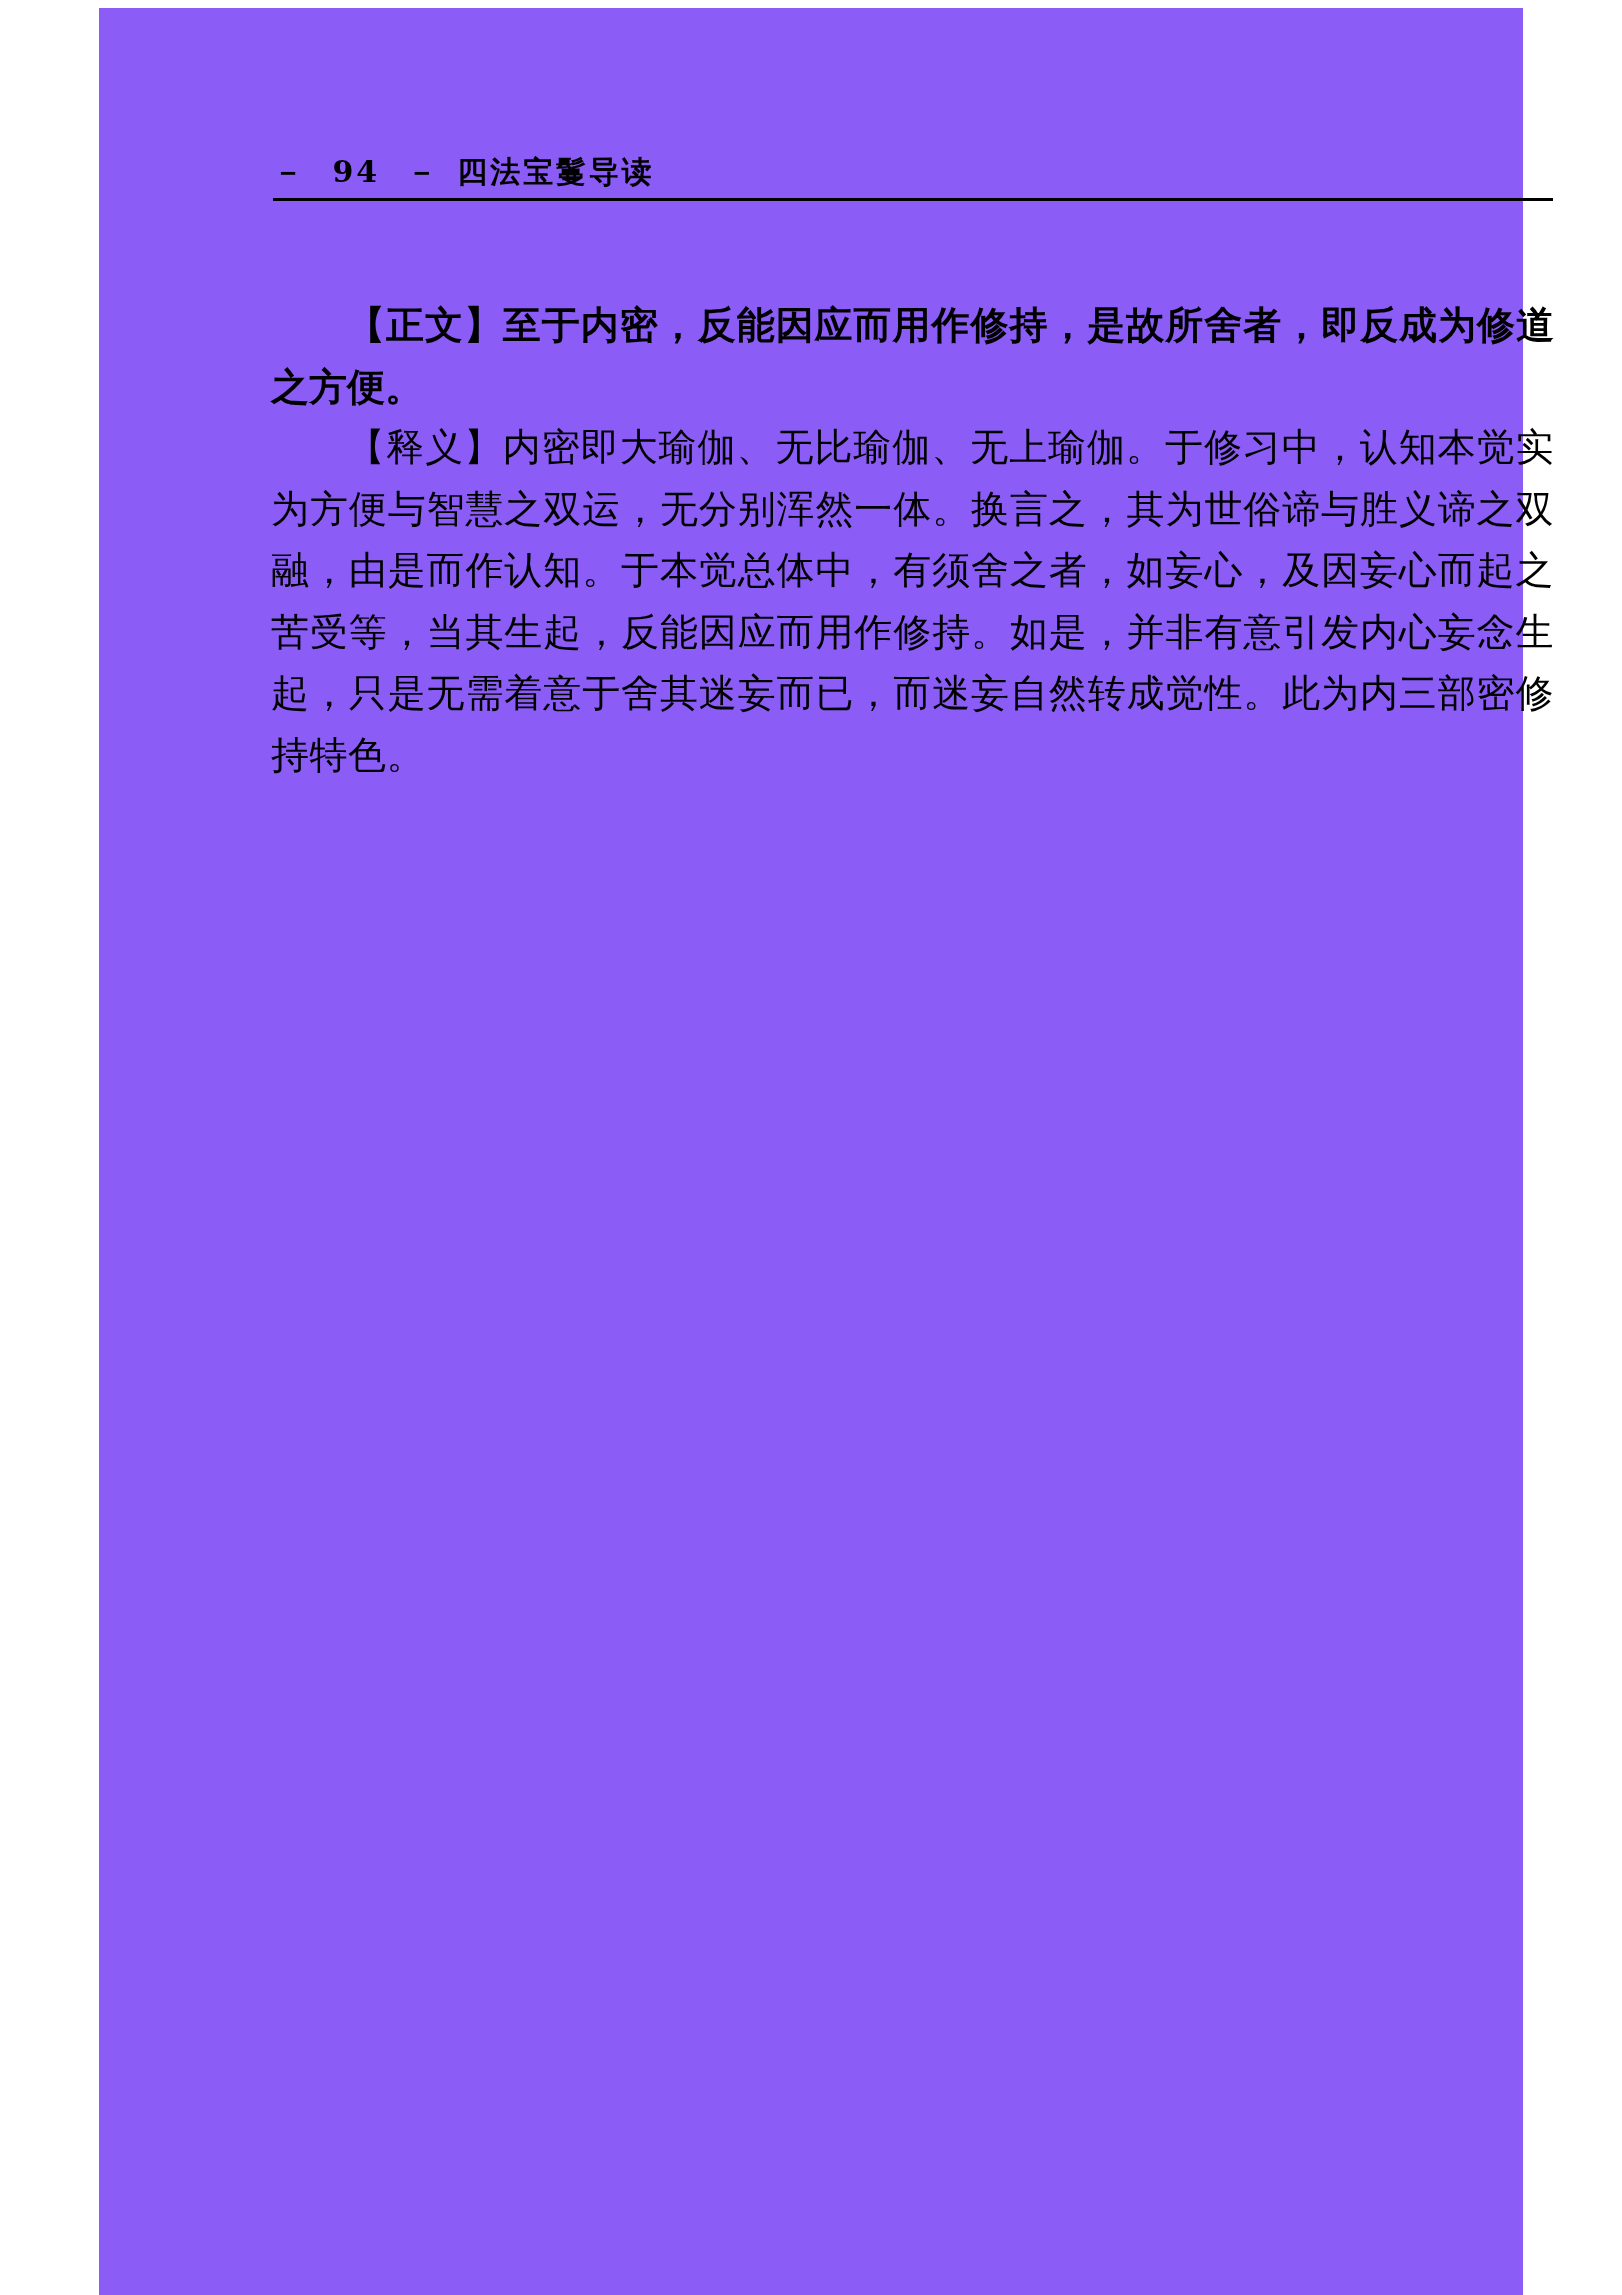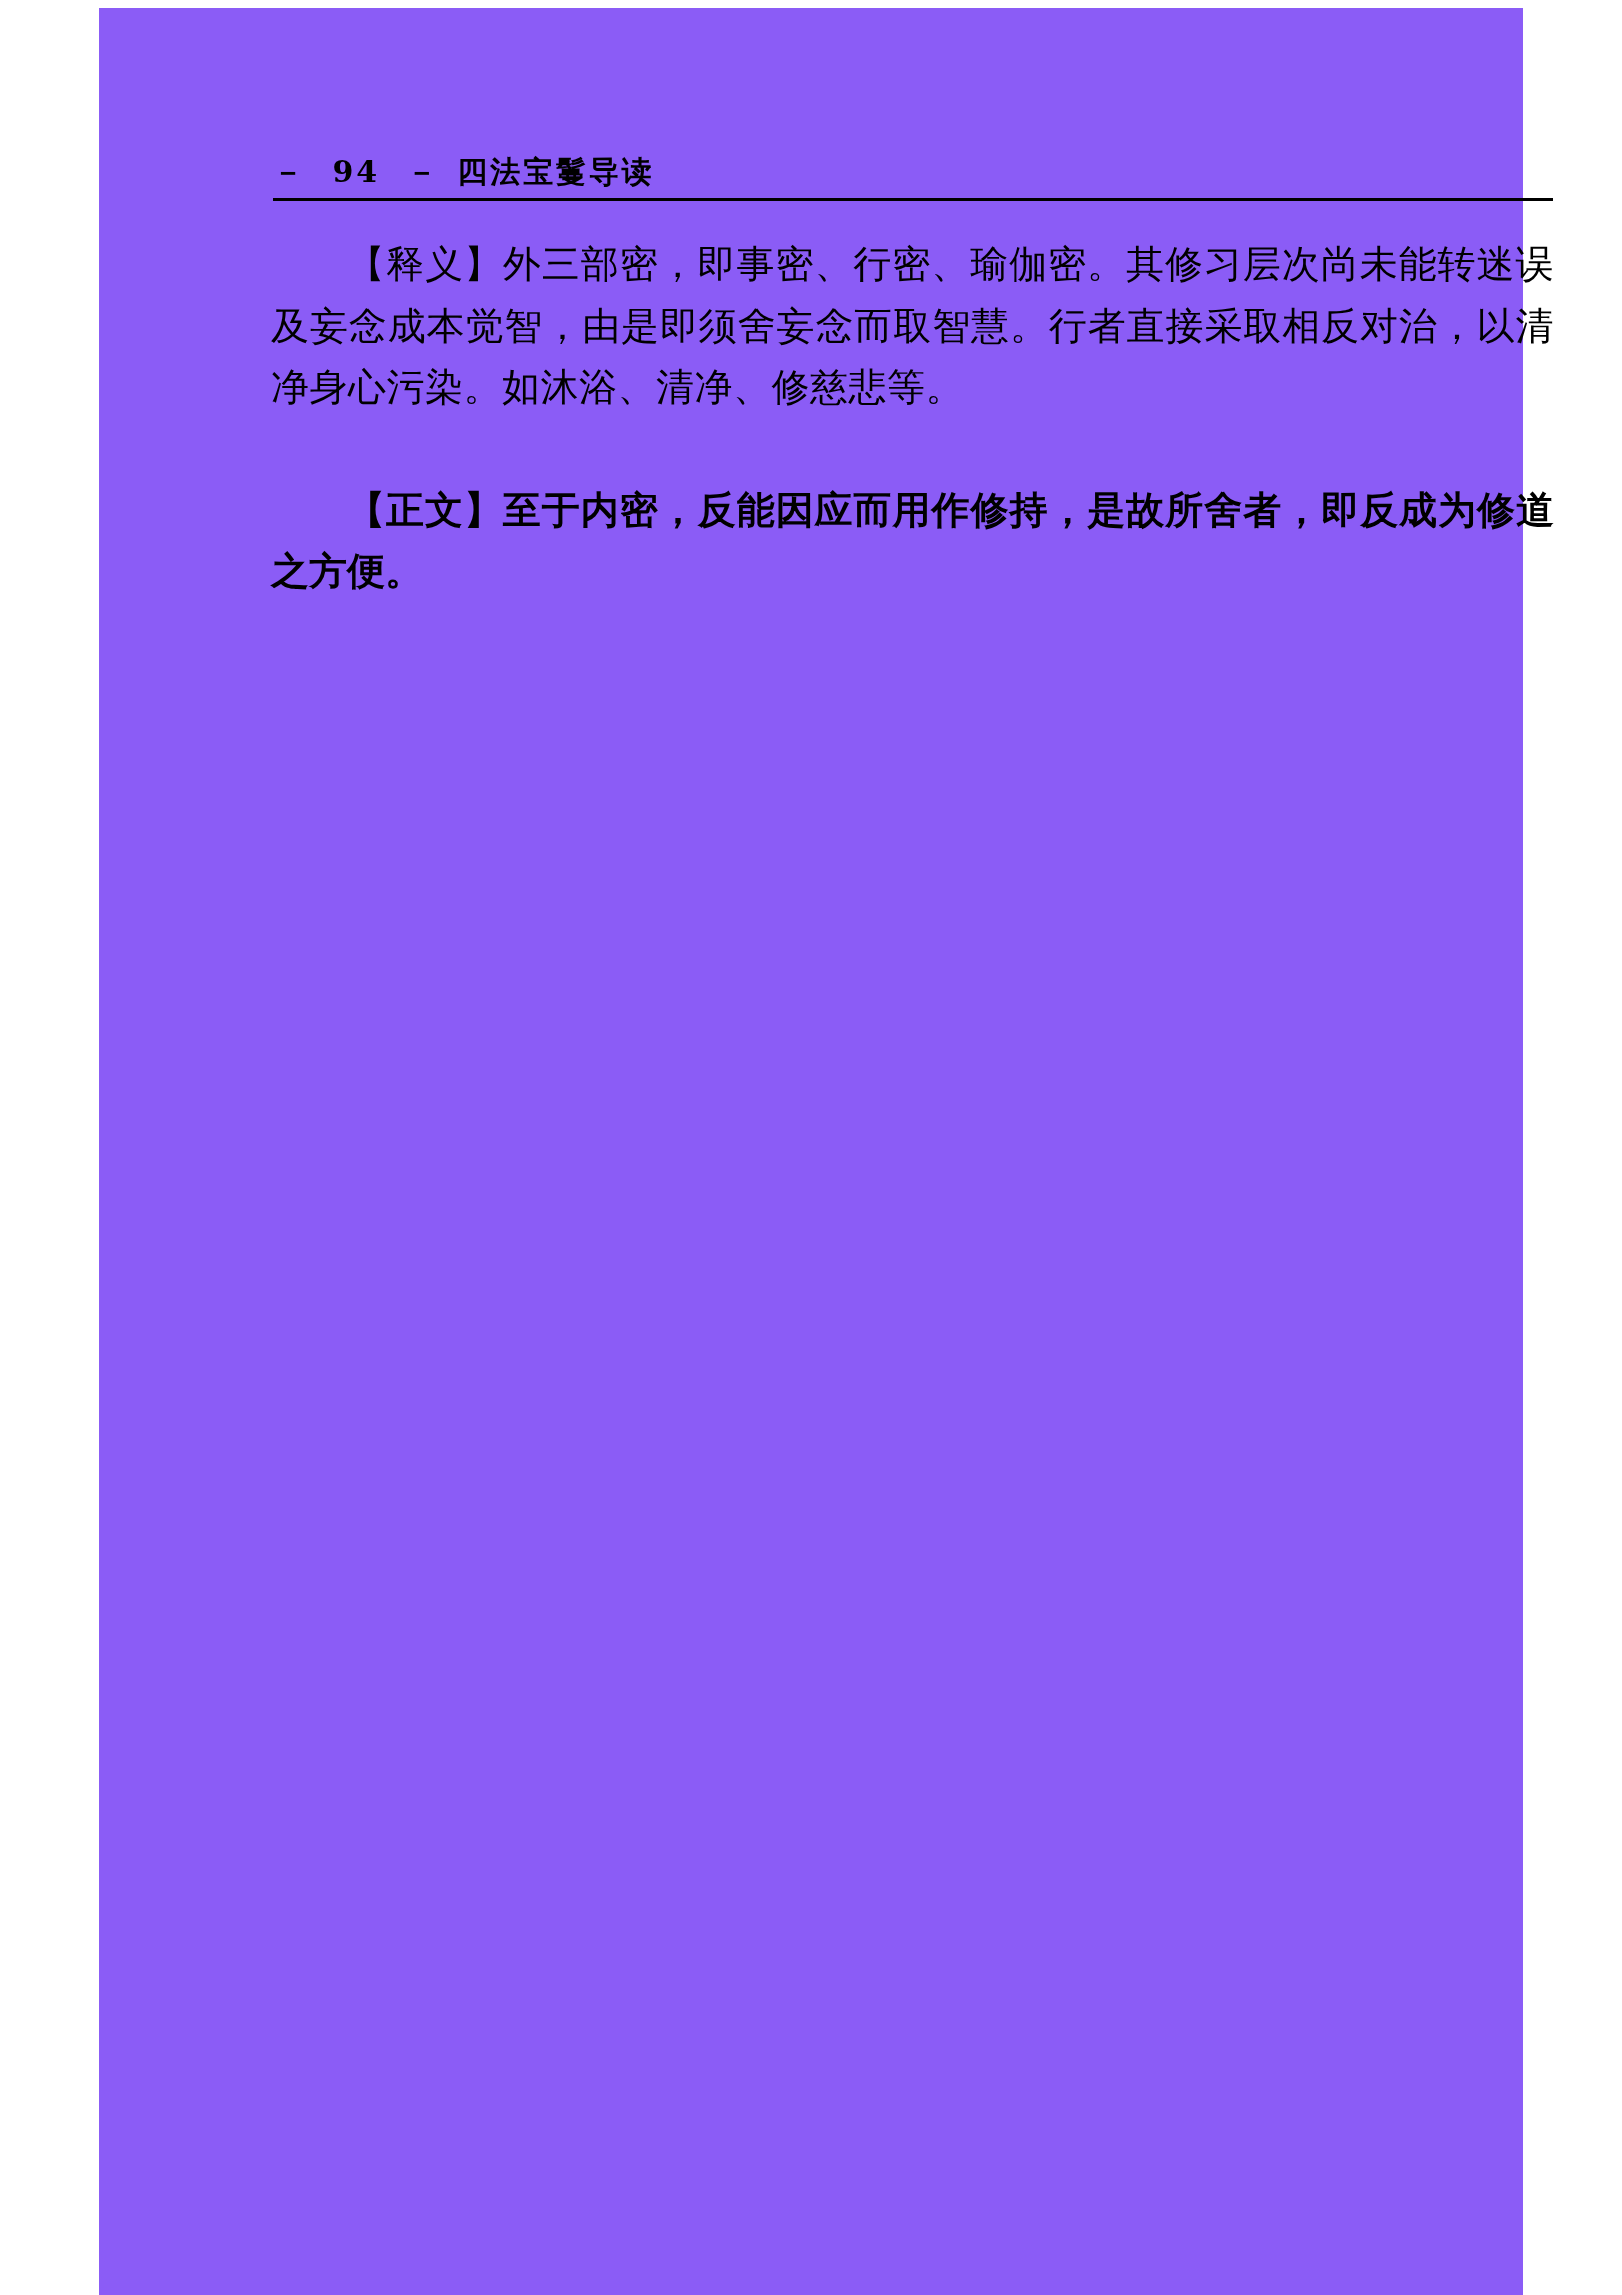--- a/index.html
+++ b/index.html
@@ -75,19 +75,19 @@
 
 <div class="page">
 
   <div class="header">
     <span class="pagenum">－  94  －</span>
     <span class="booktitle">四法宝鬘导读</span>
   </div>
   <div class="header-rule"></div>
 
   <div class="body">
-    <p class="para">【释义】外三部密，即事密、行密、瑜伽密。其修习层次尚未能转迷误及妄念成本觉智，由是即须舍妄念而取智慧。行者直接采取相反对治，以清净身心污染。如沐浴、清净、修慈悲等。</p>
     <div class="gap"></div>
     <p class="para bold">【正文】至于内密，反能因应而用作修持，是故所舍者，即反成为修道之方便。</p>
+    <p class="para">【释义】内密即大瑜伽、无比瑜伽、无上瑜伽。于修习中，认知本觉实为方便与智慧之双运，无分别浑然一体。换言之，其为世俗谛与胜义谛之双融，由是而作认知。于本觉总体中，有须舍之者，如妄心，及因妄心而起之苦受等，当其生起，反能因应而用作修持。如是，并非有意引发内心妄念生起，只是无需着意于舍其迷妄而已，而迷妄自然转成觉性。此为内三部密修持特色。</p>
   </div>
 
 </div>
 
 
 </body></html>

